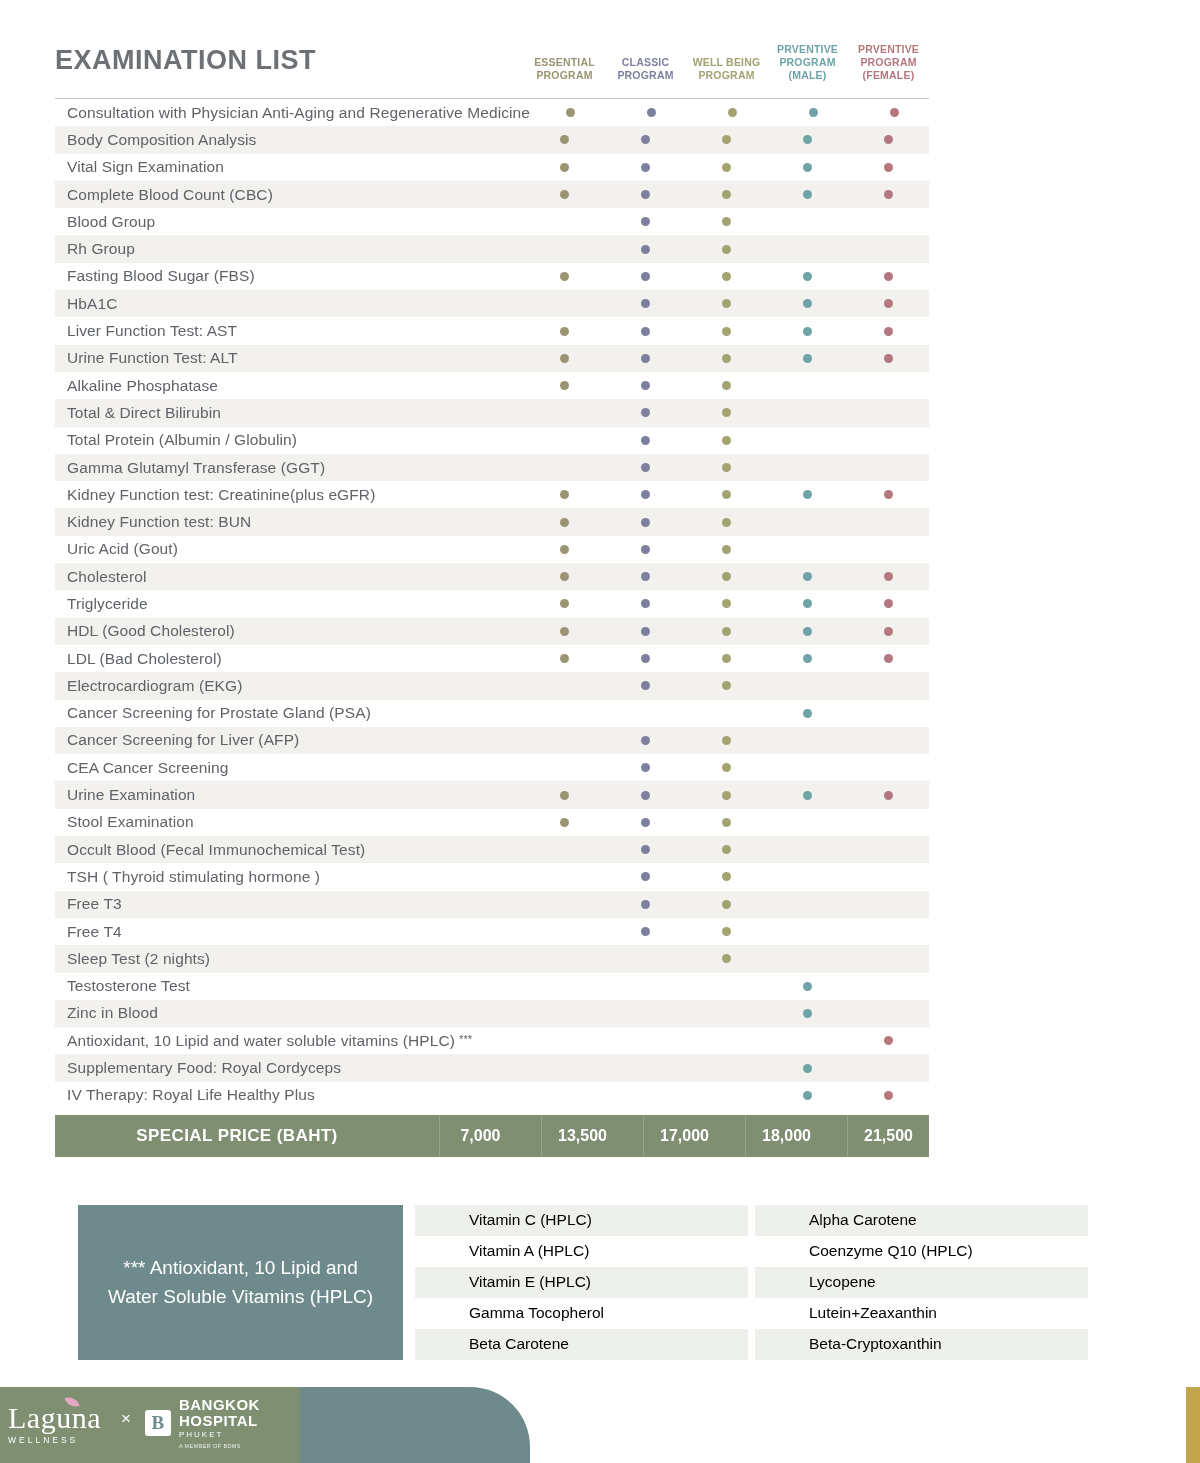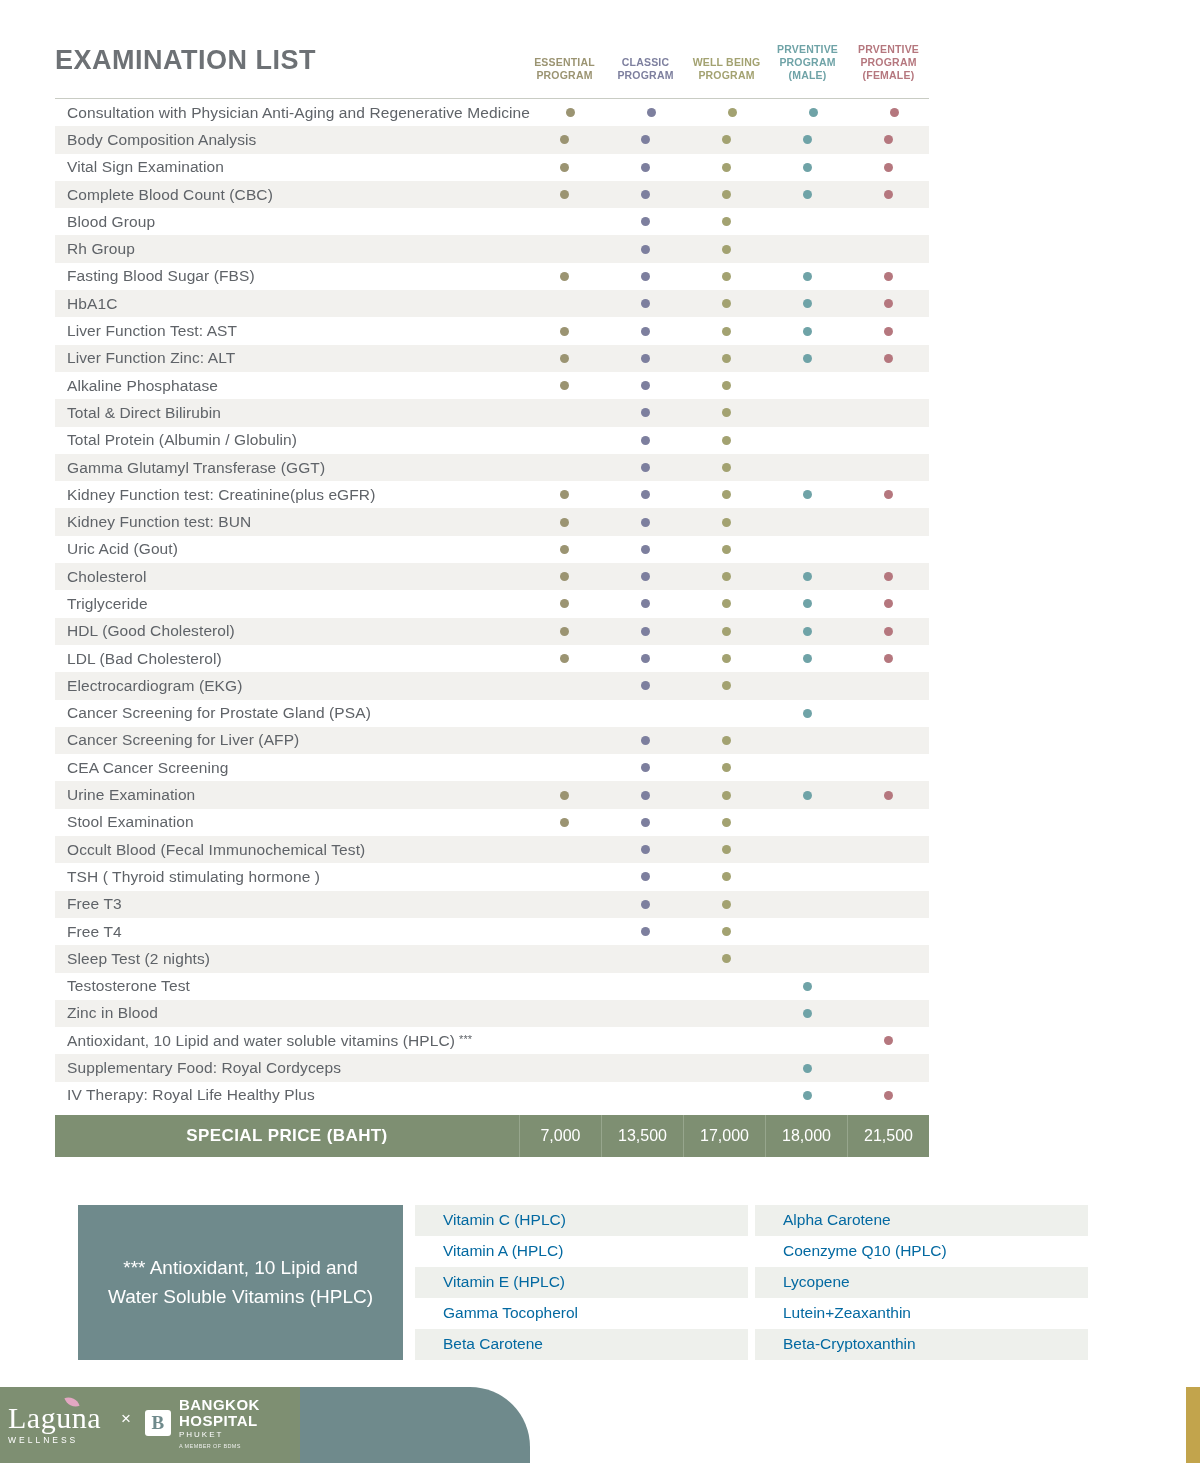--- a/index.html
+++ b/index.html
@@ -124,25 +124,26 @@
     display: flex;
     align-items: center;
     justify-content: center;
     letter-spacing: 0.4px;
   }
   .price-cell {
     width: 81px;
     flex: 0 0 81px;
     color: #ffffff;
     font-size: 16px;
-    font-weight: normal;
+    font-weight: bold;
     display: flex;
     align-items: center;
     justify-content: center;
     border-left: 1px solid #97a68d;
+    margin-left: 20px;
   }
 
   
   .footnote {
     display: flex;
     margin: 48px 0 0 78px;
     width: 1010px;
     align-items: stretch;
   }
   .footnote-box {
@@ -167,23 +168,23 @@
   .fn-col {
     flex: 1;
     display: flex;
     flex-direction: column;
   }
   .fn-col + .fn-col { margin-left: 7px; }
   .fn-item {
     height: 31px;
     display: flex;
     align-items: center;
-    padding-left: 28px;
+    padding-left: 54px;
     font-size: 15.5px;
-    color: #0369a1;
+    color: #000000;
     box-sizing: border-box;
   }
   .fn-item.alt { background: #eef0ec; }
 
   
   .bottom-bar {
     position: absolute;
     left: 0;
     bottom: 0;
     width: 1200px;
@@ -461,21 +462,21 @@
           <span class="dot d2"></span>
         </div>
         <div class="cell">
           <span class="dot d3"></span>
         </div>
         <div class="cell">
           <span class="dot d4"></span>
         </div>
       </div>
       <div class="row alt">
-        <div class="label">Liver  Function Zinc: ALT</div>
+        <div class="label">Urine  Function Test: ALT</div>
         <div class="cell">
           <span class="dot d0"></span>
         </div>
         <div class="cell">
           <span class="dot d1"></span>
         </div>
         <div class="cell">
           <span class="dot d2"></span>
         </div>
         <div class="cell">

